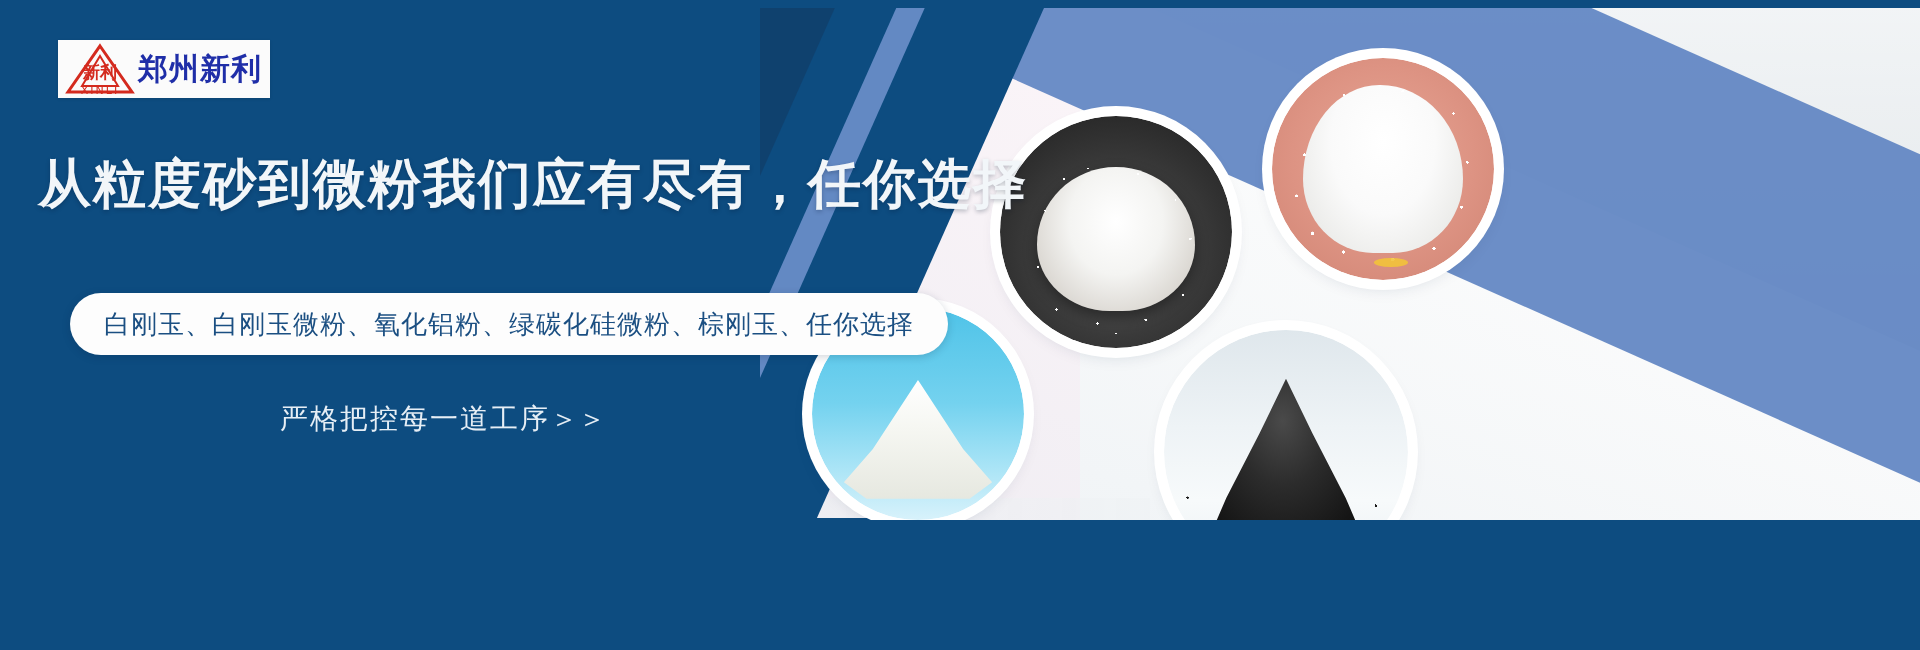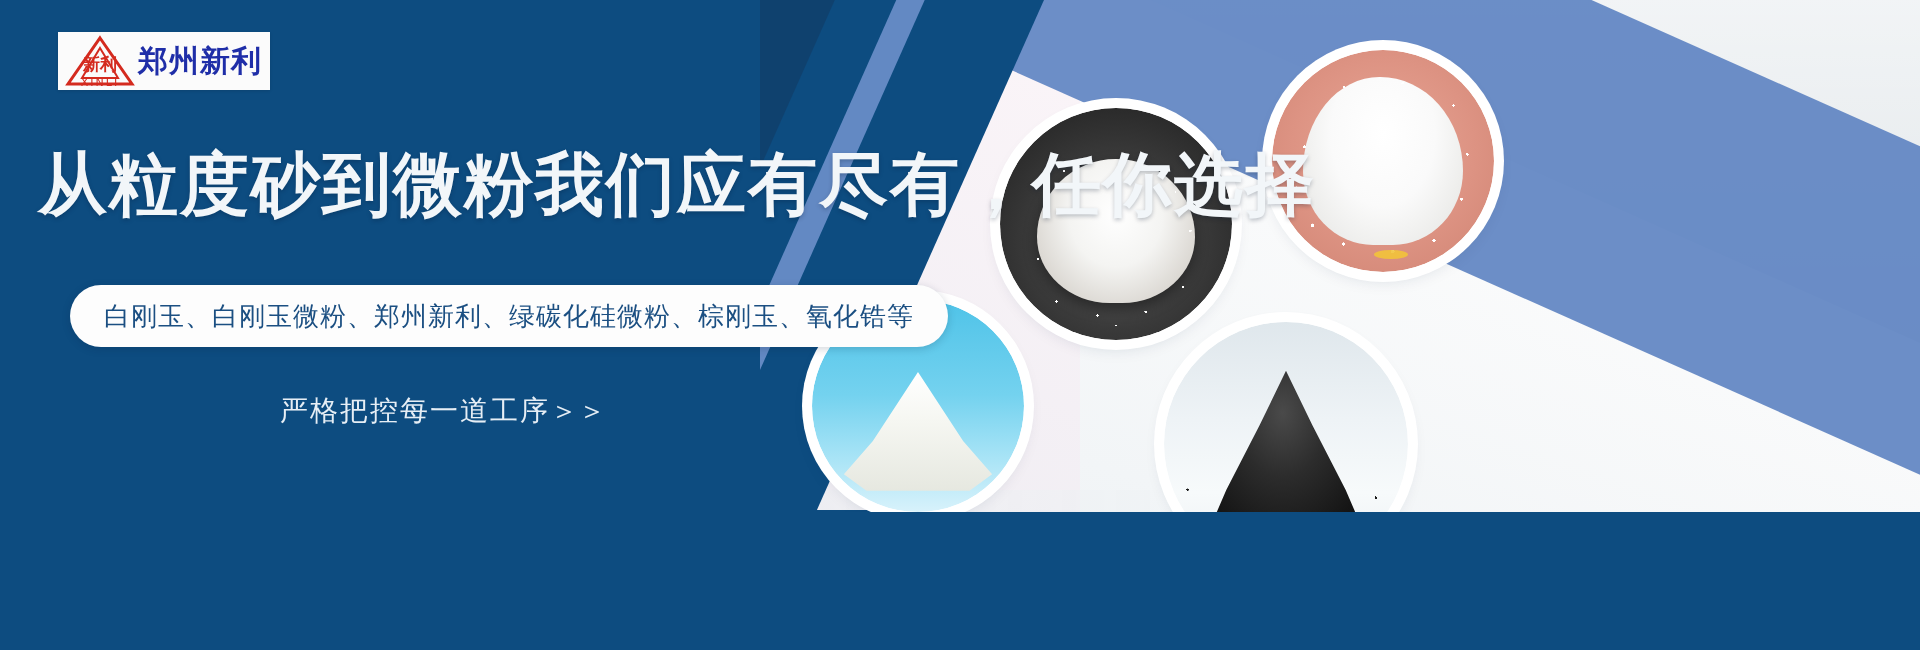--- a/index.html
+++ b/index.html
@@ -4,20 +4,21 @@
 <style>
   html,body{margin:0;padding:0;}
   body{
     width:1920px;height:650px;overflow:hidden;
     font-family:"Liberation Sans","DejaVu Sans",sans-serif;
     background:#0d4c80;
   }
   .banner{
     position:relative;width:1920px;height:512px;overflow:hidden;
     background:#ec4899;
+    margin-top:8px;
   }
 
   
   .bg-right{
     position:absolute;left:0;top:0;width:1920px;height:650px;overflow:hidden;
   }
   
   .photo-panel{
     position:absolute;left:1080px;top:0;width:840px;height:650px;
     background:
@@ -187,21 +188,21 @@
   .logo-mark svg{display:block;}
   .logo-text{
     color:#1f2ea8;font-weight:bold;font-size:30px;letter-spacing:1px;
     line-height:1;margin-left:2px;white-space:nowrap;
     font-family:"DejaVu Sans","Liberation Sans",sans-serif;
   }
 
   
   .headline{
     position:absolute;left:38px;top:148px;
-    color:#f2f6f9;font-size:69px;font-weight:bold;letter-spacing:2px;
+    color:#f2f6f9;font-size:53px;font-weight:bold;letter-spacing:2px;
     white-space:nowrap;line-height:1.05;
     font-family:"DejaVu Sans","Liberation Sans",sans-serif;
     text-shadow:0 2px 4px rgba(0,20,45,.25);
   }
   .pill{
     position:absolute;left:70px;top:285px;
     height:62px;padding:0 34px;
     background:#fdfdfd;border-radius:32px;
     display:flex;align-items:center;
     box-shadow:0 2px 8px rgba(0,25,55,.18);
@@ -278,20 +279,20 @@
         <text x="36" y="36" font-family="DejaVu Sans, sans-serif" font-size="17" font-weight="bold" fill="#d42a1e" text-anchor="middle">新利</text>
         <text x="36" y="52" font-family="DejaVu Sans, sans-serif" font-size="11" letter-spacing="2" fill="#d42a1e" text-anchor="middle">XINLI</text>
       </svg>
     </div>
     <div class="logo-text">郑州新利</div>
   </div>
 
   <div class="headline">从粒度砂到微粉我们应有尽有，任你选择</div>
 
   <div class="pill">
-    <span class="pill-text">白刚玉、白刚玉微粉、郑州新利、绿碳化硅微粉、棕刚玉、氧化锆等</span>
+    <span class="pill-text">白刚玉、白刚玉微粉、氧化铝粉、绿碳化硅微粉、棕刚玉、任你选择</span>
   </div>
 
   <div class="tagline">
     <span>严格把控每一道工序</span><span class="arrows">＞＞</span>
   </div>
 
 </div>
 
 </body></html>

